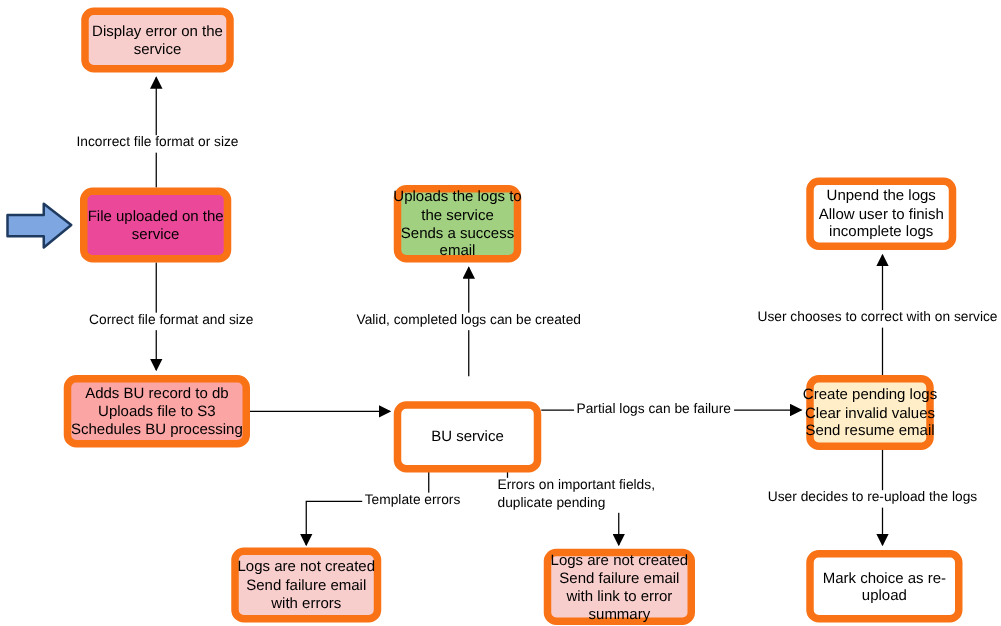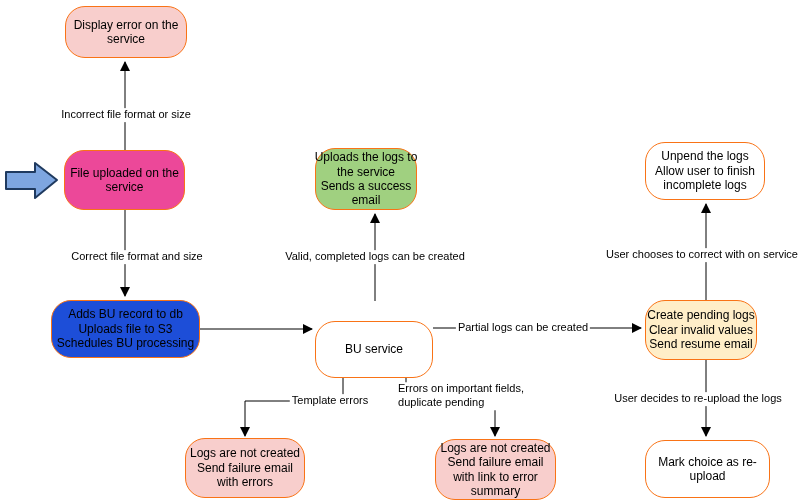--- a/index.html
+++ b/index.html
@@ -3,21 +3,21 @@
 <meta charset="utf-8">
 <style>
   html,body{margin:0;padding:0;background:#ffffff;}
   #canvas{
     position:relative;width:801px;height:501px;background:#ffffff;
     font-family:"Liberation Sans", sans-serif;color:#000;overflow:hidden;
   }
   #edges{position:absolute;left:0;top:0;width:801px;height:501px;}
   .node{
     position:absolute;box-sizing:border-box;
-    border:1px solid #f97316;border-radius:20px;
+    border:6px solid #f97316;border-radius:10px;
     display:flex;align-items:center;justify-content:center;
     text-align:center;font-size:12px;line-height:1.2;white-space:pre;
     background:#fff;
   }
   .edge-label{
     position:absolute;transform:translate(-50%,-50%);
     background:#ffffff;font-size:11px;line-height:1.25;
     white-space:pre;padding:0 2px;
   }
 </style>
@@ -53,32 +53,32 @@
 
     <polygon points="6,172 35,172 35,163 57,180 35,198 35,189 6,189" stroke-width="2" stroke-linejoin="round" fill="#7ea6e0" stroke="#1f3a5f"></polygon>
   </svg>
 
   <div class="node" style="left: 65px; top: 6px; width: 122px; height: 52px; background: rgb(248, 206, 204);">Display error on the
 service</div>
 
   <div class="node" style="left: 64px; top: 150px; width: 121px; height: 60px; background: #ec4899;">File uploaded on the
 service</div>
 
-  <div class="node" style="left: 51px; top: 300px; width: 149px; height: 58px; background: #1d4ed8;">Adds BU record to db
+  <div class="node" style="left: 51px; top: 300px; width: 149px; height: 58px; background: #fca5a5;">Adds BU record to db
 Uploads file to S3
 Schedules BU processing</div>
 
   <div class="node" style="left: 315px; top: 301px; width: 118px; height: 57px; background: rgb(255, 255, 255); margin-top: 20px;">BU service</div>
 
   <div class="node" style="left: 315px; top: 148px; width: 102px; height: 62px; background: rgb(160, 208, 128);">Uploads the logs to
 the service
 Sends a success
 email</div>
 
-  <div class="node" style="left: 645px; top: 300px; width: 112px; height: 60px; background: rgb(255, 238, 200);">Create pending logs
+  <div class="node" style="left: 645px; top: 300px; width: 102px; height: 60px; background: rgb(255, 238, 200);">Create pending logs
 Clear invalid values
 Send resume email</div>
 
   <div class="node" style="left: 645px; top: 142px; width: 120px; height: 58px; background: rgb(255, 255, 255);">Unpend the logs
 Allow user to finish
 incomplete logs</div>
 
   <div class="node" style="left: 645px; top: 440px; width: 125px; height: 58px; background: rgb(255, 255, 255);">Mark choice as re-
 upload</div>
 
@@ -90,21 +90,21 @@
 Send failure email
 with link to error
 summary</div>
 
   <span class="edge-label" style="left:126px;top:115px;">Incorrect file format or size</span>
 
   <span class="edge-label" style="left:375px;top:257px;">Valid, completed logs can be created</span>
 
   <span class="edge-label" style="left:137px;top:257px;">Correct file format and size</span>
 
-  <span class="edge-label" style="left:523px;top:328px;">Partial logs can be created</span>
+  <span class="edge-label" style="left:523px;top:328px;">Partial logs can be failure</span>
 
   <span class="edge-label" style="left:330px;top:401px;">Template errors</span>
 
   <span class="edge-label" style="left:461px;top:396px;">Errors on important fields,
 duplicate pending</span>
 
   <span class="edge-label" style="left:702px;top:255px;">User chooses to correct with on service</span>
 
   <span class="edge-label" style="left:698px;top:399px;">User decides to re-upload the logs</span>
 

